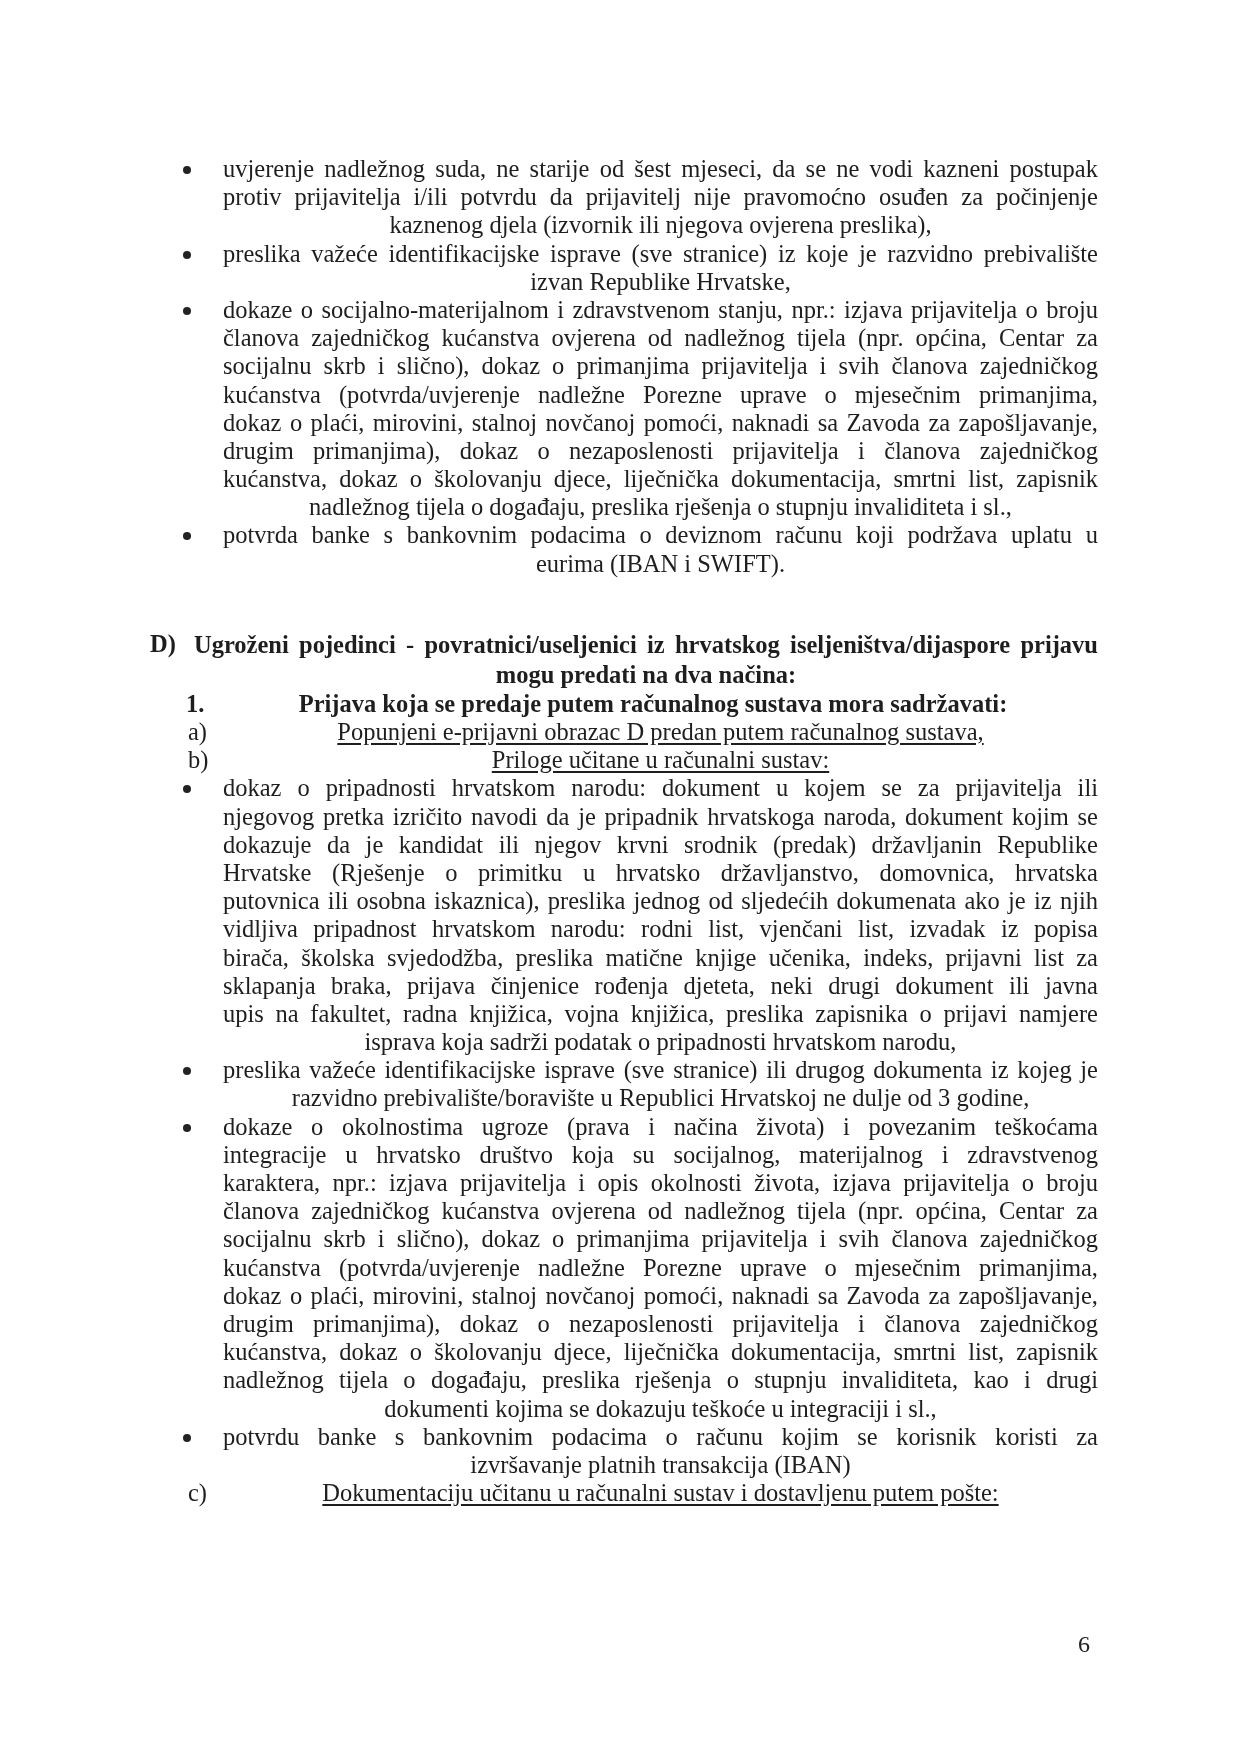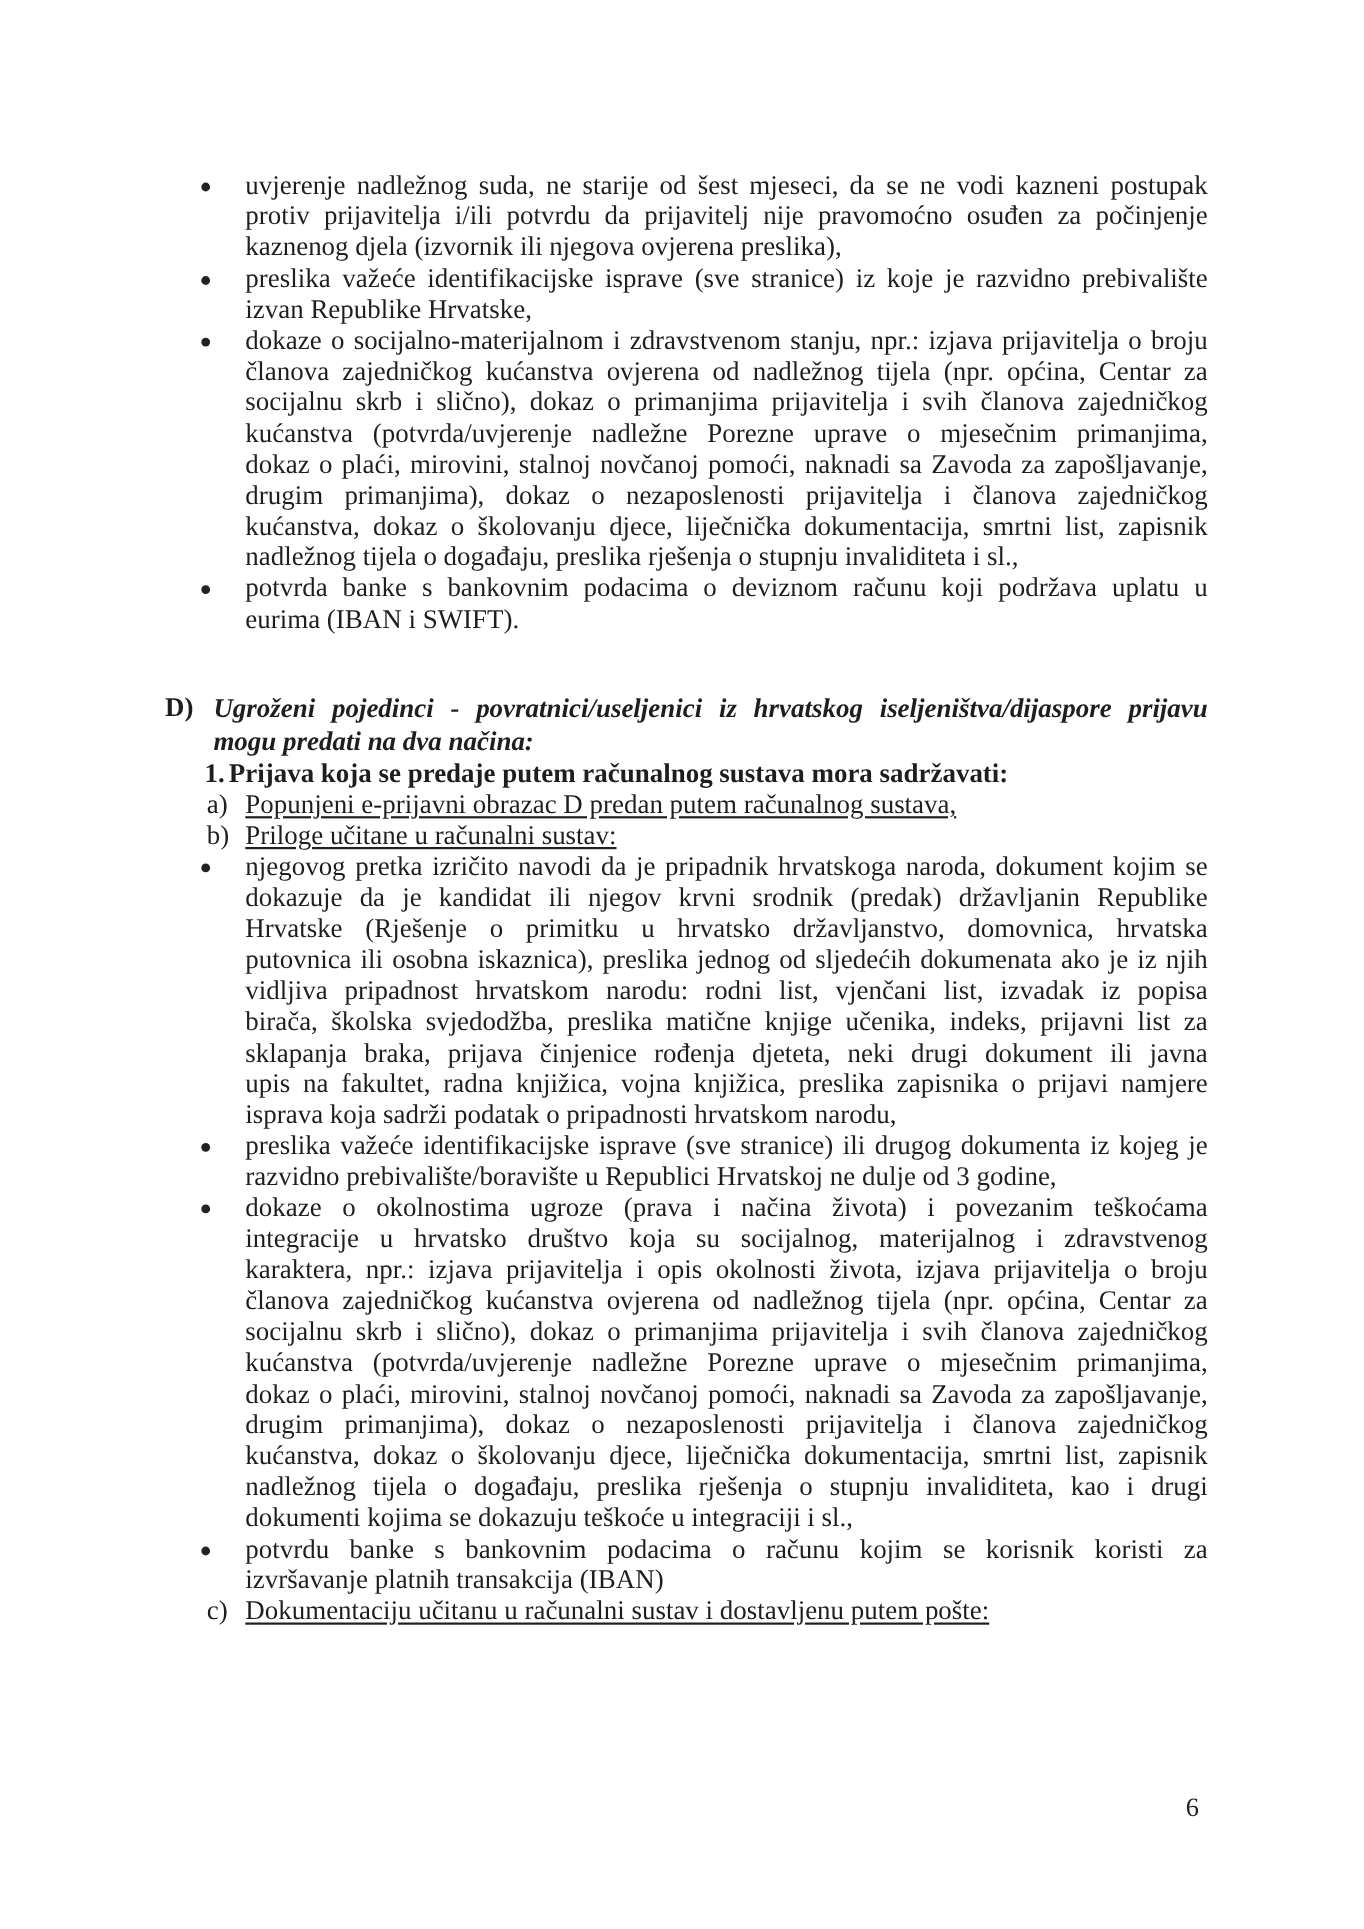--- a/index.html
+++ b/index.html
@@ -4,34 +4,34 @@
 <style>
   html, body { margin: 0; padding: 0; background: #ffffff; }
   body { width: 1240px; height: 1754px; position: relative; overflow: hidden; }
   .page {
     position: absolute; left: 0; top: 17px; width: 1061px; height: 1754px;
     background: #ffffff; color: #1e1e1e;
     font-family: "Liberation Serif", "DejaVu Serif", serif;
     font-size: 24.5px;
   }
   .content { position: absolute; left: 160px; top: 138px; width: 938px; }
-  .line { height: 28.2px; line-height: 28.2px; white-space: nowrap; position: relative; }
+  .line { height: 28.2px; line-height: 28.2px; white-space: nowrap; position: relative; text-align: center; }
   .just { text-align: justify; text-align-last: justify; }
   .bullet-item { position: relative; padding-left: 63px; }
   .bullet {
     position: absolute; left: 23px; top: 11px; width: 8px; height: 8px;
     border-radius: 50%; background: #222;
   }
   .letter-item { position: relative; padding-left: 63px; }
   .letter { position: absolute; left: 28px; top: 0; }
   .u { text-decoration: underline; text-underline-offset: 3px; }
   .bold { font-weight: bold; font-family: "Liberation Serif", "DejaVu Serif", serif; }
   .heading { position: relative; padding-left: 34px; margin-top: 52px; }
   .heading .label { position: absolute; left: -10px; top: 0; }
-  .heading .line { height: 30px; line-height: 30px; font-style: italic; }
+  .heading .line { height: 30px; line-height: 30px; }
   .num-item { position: relative; padding-left: 34px; }
   .num-item .num { position: absolute; left: 26px; top: 0; }
   .num-item .txt { padding-left: 14px; }
   .page-number { position: absolute; left: 1078px; top: 1614px; font-size: 24px; color: #222; }
 </style>
 </head>
 <body>
 
 <div class="page">
   <div class="content">
@@ -83,20 +83,21 @@
       <div class="line"><span class="u">Popunjeni e-prijavni obrazac D predan putem računalnog sustava,</span></div>
     </div>
 
     <div class="letter-item">
       <span class="letter">b)</span>
       <div class="line"><span class="u">Priloge učitane u računalni sustav:</span></div>
     </div>
 
     <div class="bullet-item">
       <span class="bullet"></span>
+      <div class="line just">dokaz o pripadnosti hrvatskom narodu: dokument u kojem se za prijavitelja ili</div>
       <div class="line just">njegovog pretka izričito navodi da je pripadnik hrvatskoga naroda, dokument kojim se</div>
       <div class="line just">dokazuje da je kandidat ili njegov krvni srodnik (predak) državljanin Republike</div>
       <div class="line just">Hrvatske (Rješenje o primitku u hrvatsko državljanstvo, domovnica, hrvatska</div>
       <div class="line just">putovnica ili osobna iskaznica), preslika jednog od sljedećih dokumenata ako je iz njih</div>
       <div class="line just">vidljiva pripadnost hrvatskom narodu: rodni list, vjenčani list, izvadak iz popisa</div>
       <div class="line just">birača, školska svjedodžba, preslika matične knjige učenika, indeks, prijavni list za</div>
       <div class="line just">sklapanja braka, prijava činjenice rođenja djeteta, neki drugi dokument ili javna</div>
       <div class="line just">upis na fakultet, radna knjižica, vojna knjižica, preslika zapisnika o prijavi namjere</div>
       <div class="line">isprava koja sadrži podatak o pripadnosti hrvatskom narodu,</div>
     </div>

